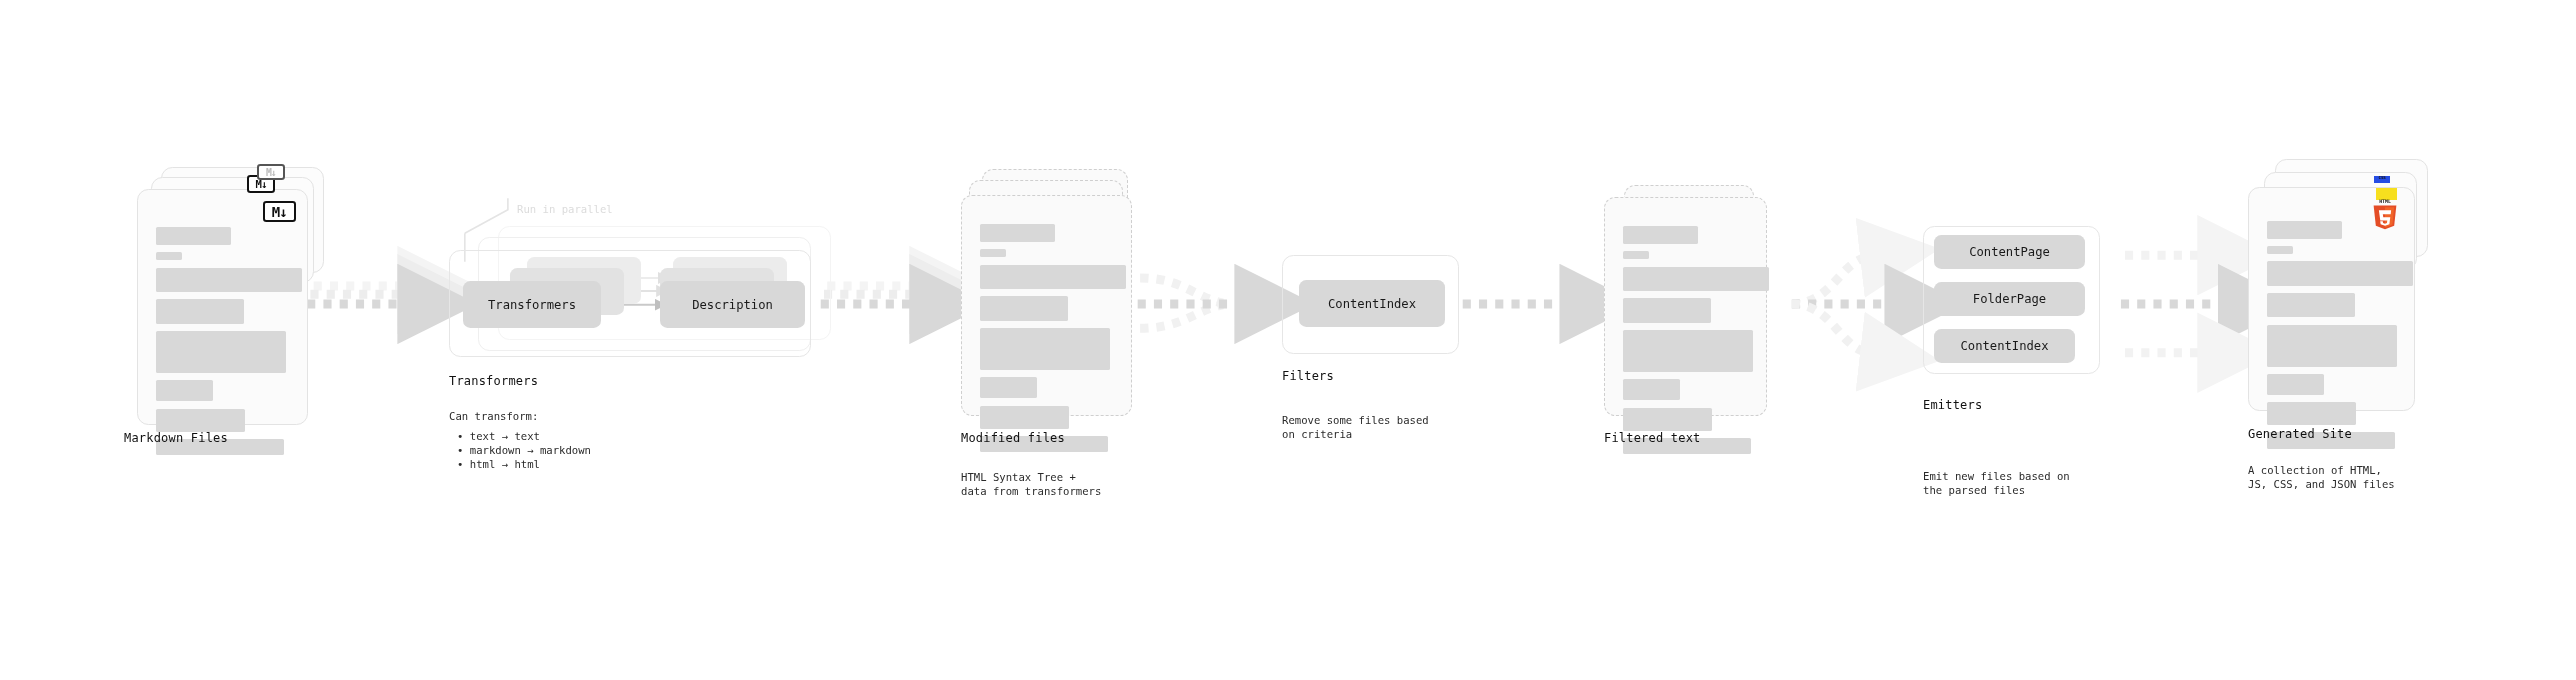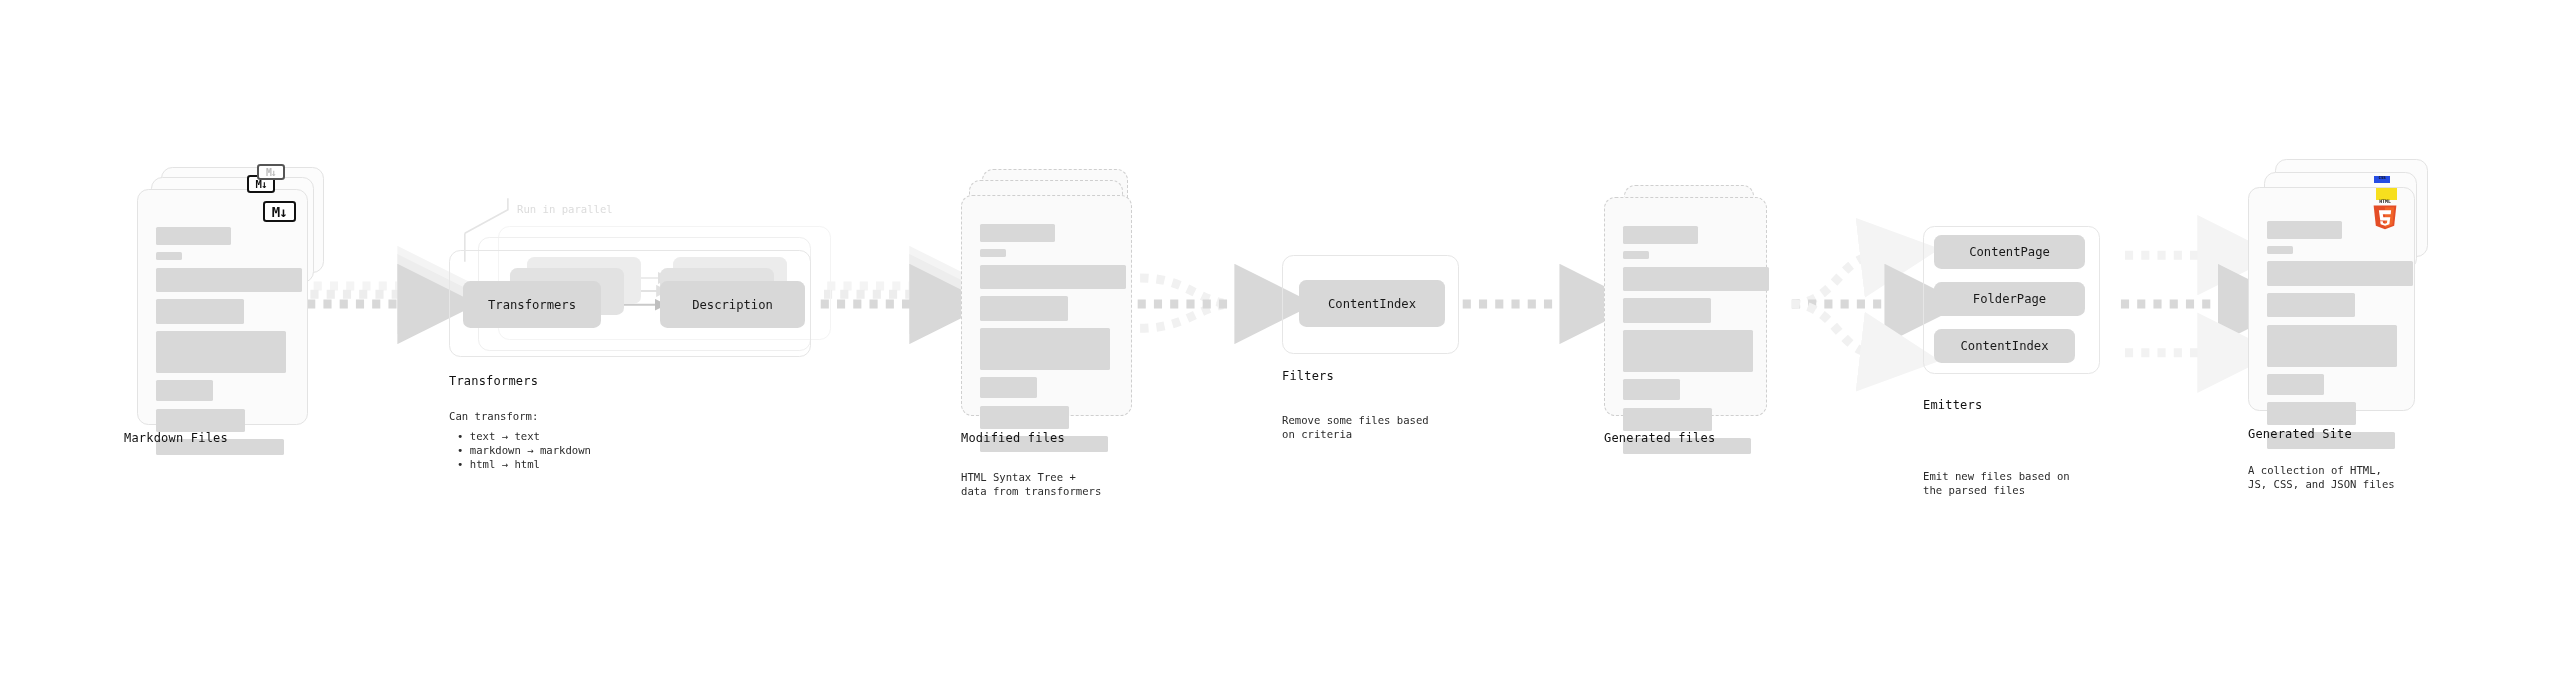--- a/index.html
+++ b/index.html
@@ -236,21 +236,21 @@
           <div class="bar" style="width: 26px; height: 8.1px;"></div>
           <div class="bar" style="width: 146px; height: 24.4px;"></div>
           <div class="bar" style="width: 88px; height: 24.4px;"></div>
           <div class="bar" style="width: 130px; height: 42px;"></div>
           <div class="bar" style="width: 57px; height: 21px;"></div>
           <div class="bar" style="width: 89px; height: 23px;"></div>
           <div class="bar" style="width: 128px; height: 16.3px;"></div>
         </div>
     </div>
   </div>
-  <div class="title" style="left:1604px; top:431px;">Generated files</div>
+  <div class="title" style="left:1604px; top:431px;">Filtered text</div>
 
   <div class="group" style="left:1923px; top:226px; width:177px; height:148px;"></div>
   <div class="pill" style="left:1934px; top:235px; width:151px; height:34px;">ContentPage</div>
   <div class="pill" style="left:1934px; top:282px; width:151px; height:34px;">FolderPage</div>
   <div class="pill" style="left:1934px; top:329px; width:141px; height:34px;">ContentIndex</div>
   <div class="title" style="left:1923px; top:398px;">Emitters</div>
   <div class="sub" style="left:1923px; top:433px;margin-top:36px;">Emit new files based on
 the parsed files</div>
 
   <div class="doc-stack">

